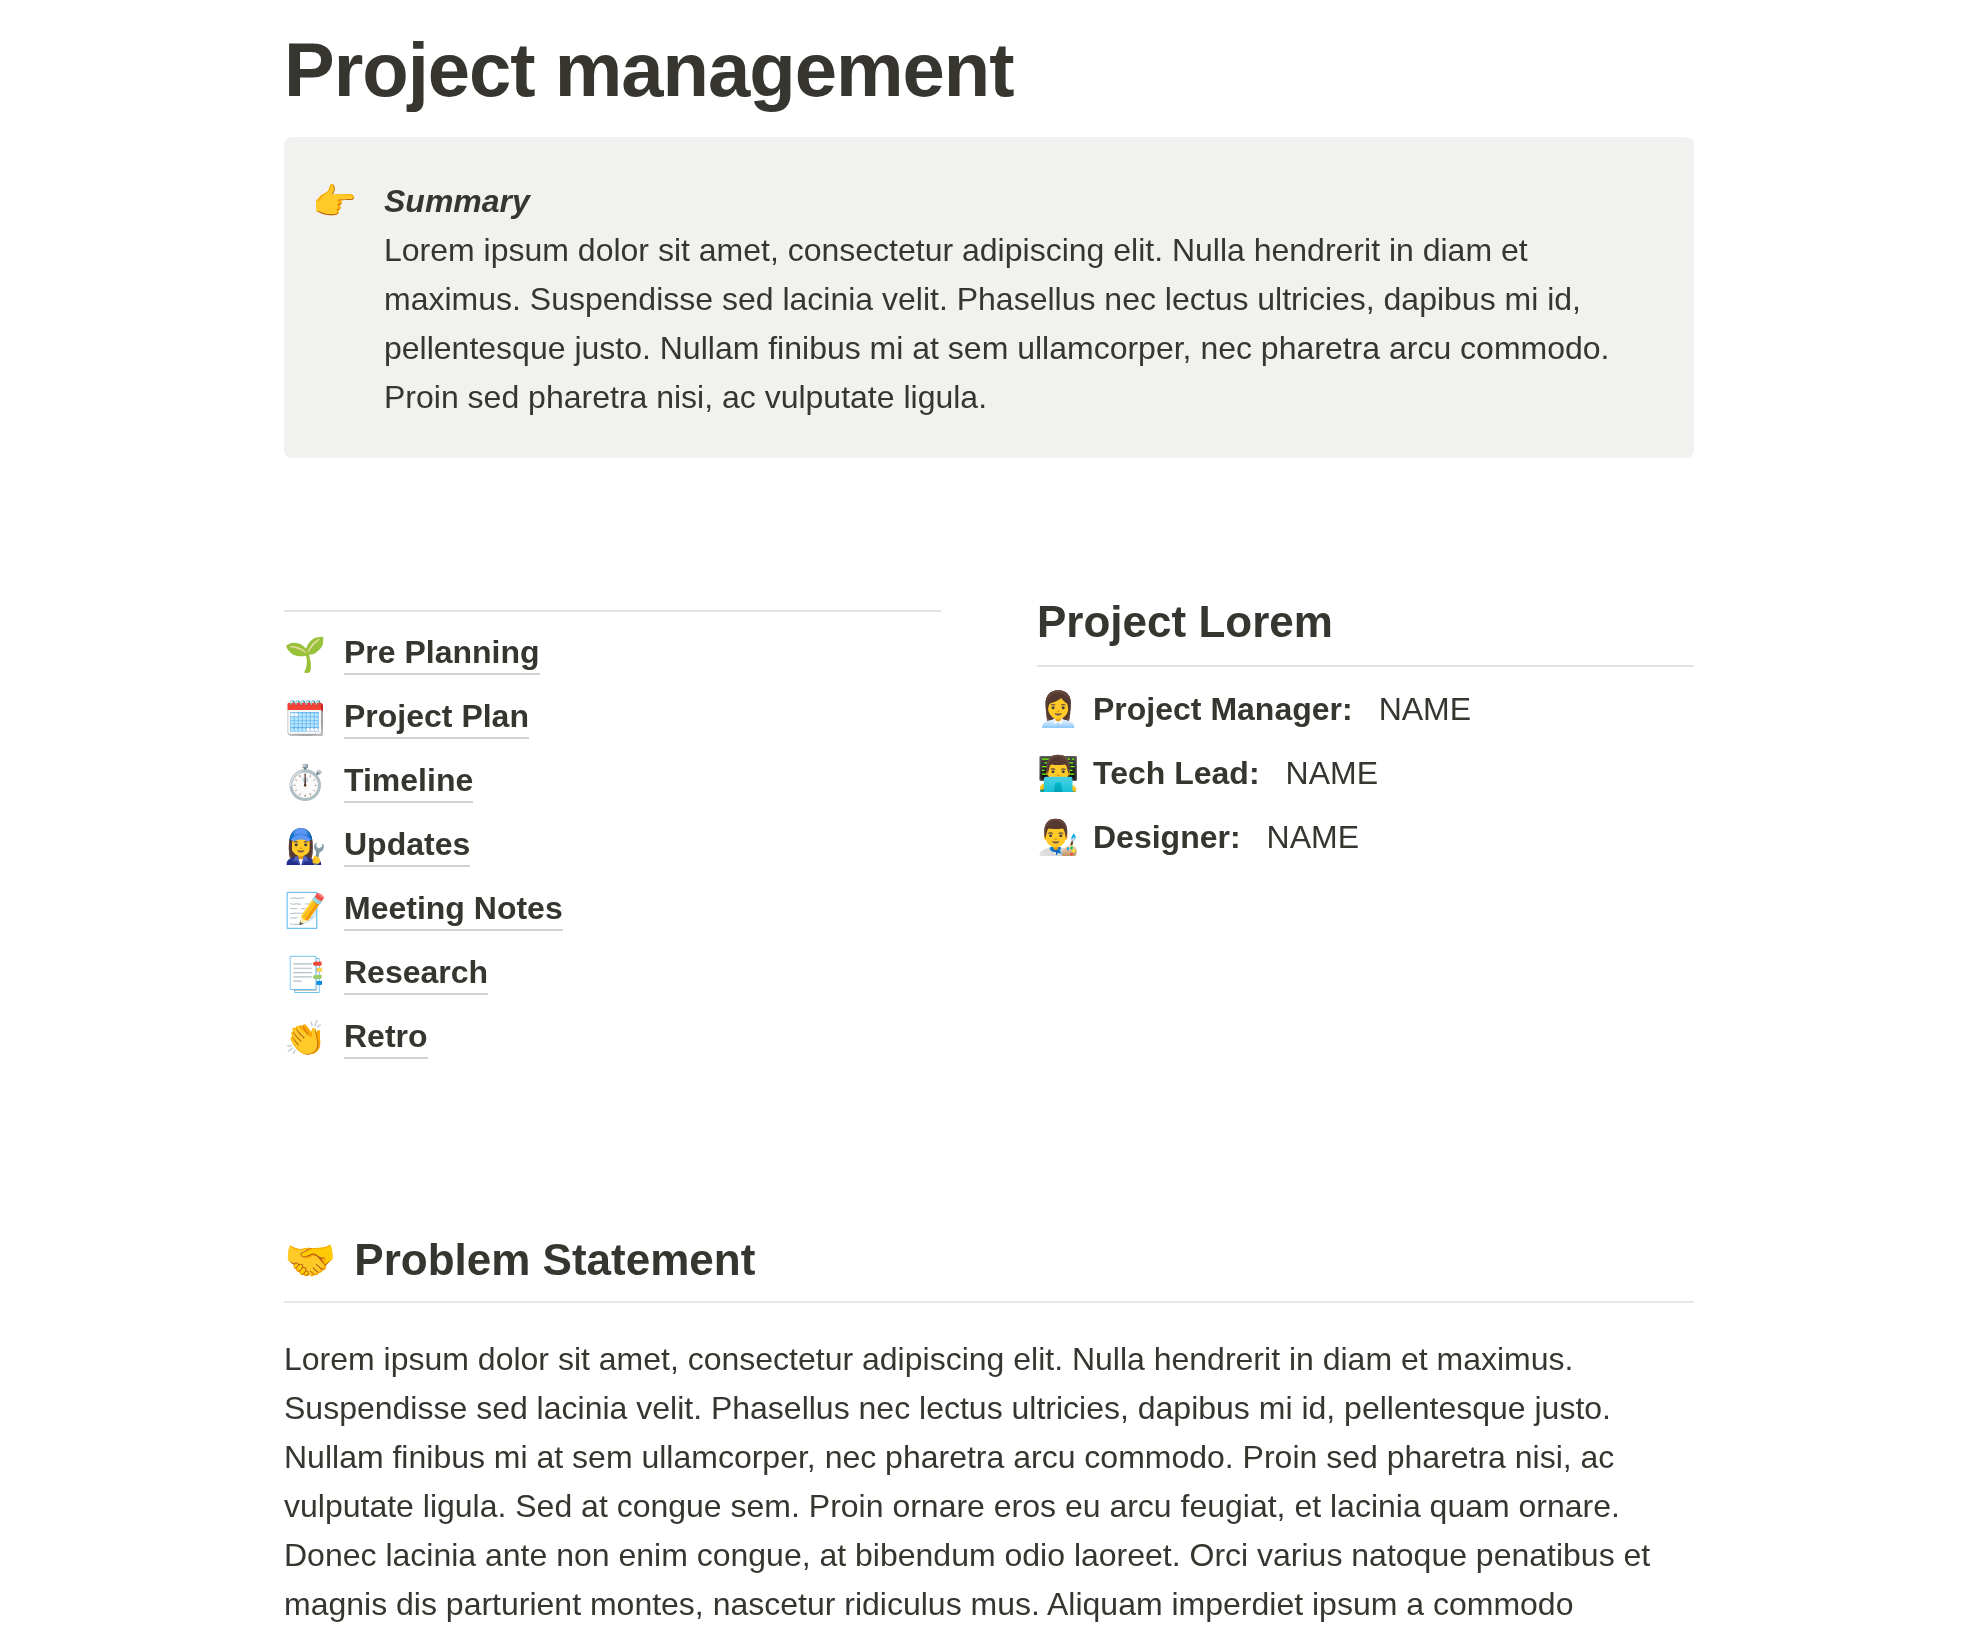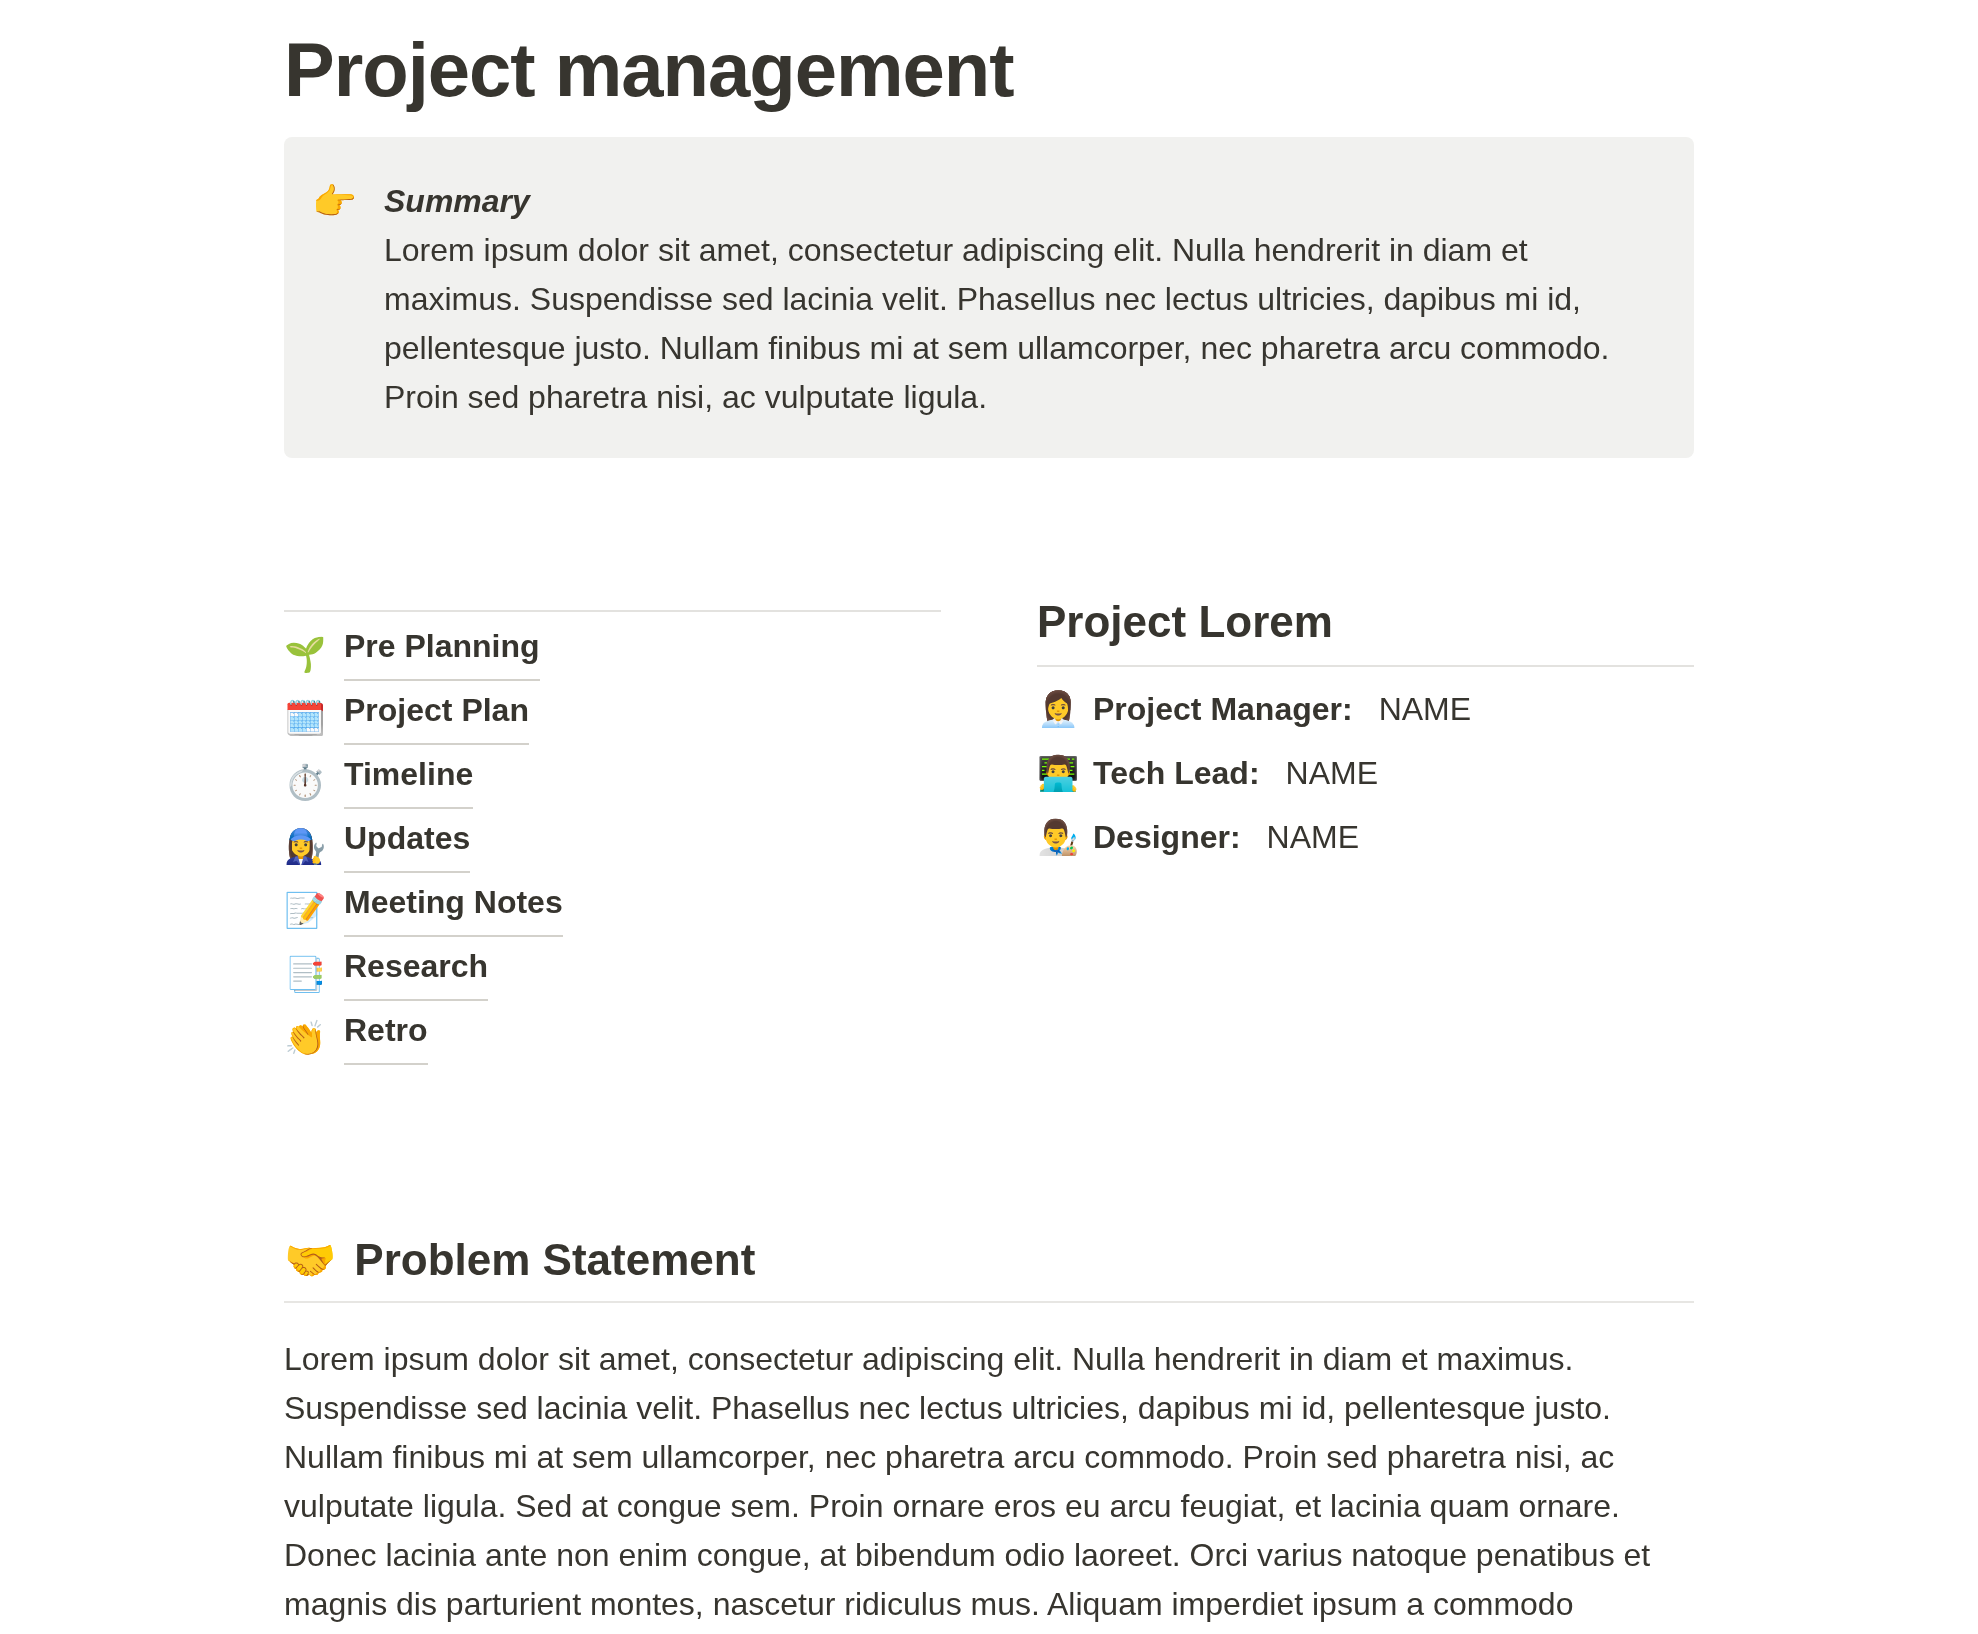--- a/index.html
+++ b/index.html
@@ -92,21 +92,21 @@
     width: 42px;
     text-align: center;
     flex: 0 0 auto;
   }
   .doc-link {
     font-size: 32px;
     font-weight: 600;
     color: #37352F;
     text-decoration: none;
     border-bottom: 2px solid #D3D1CB;
-    padding-bottom: 14px;
+    padding-bottom: 2px;
     cursor: pointer;
   }
 
   .team-list { margin-top: 10px; }
   .team-row {
     height: 64px;
     display: flex;
     align-items: center;
     gap: 16px;
     font-size: 32px;

